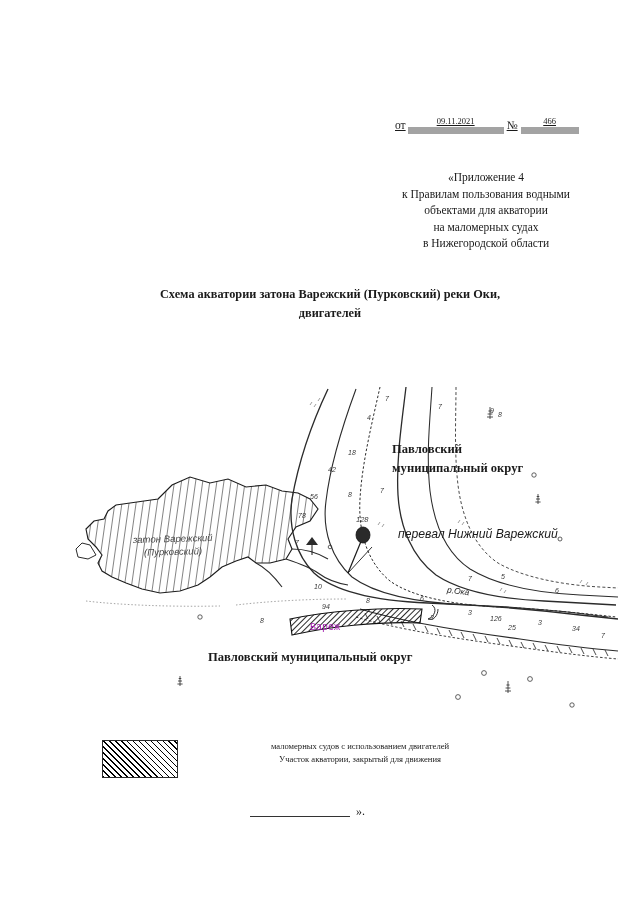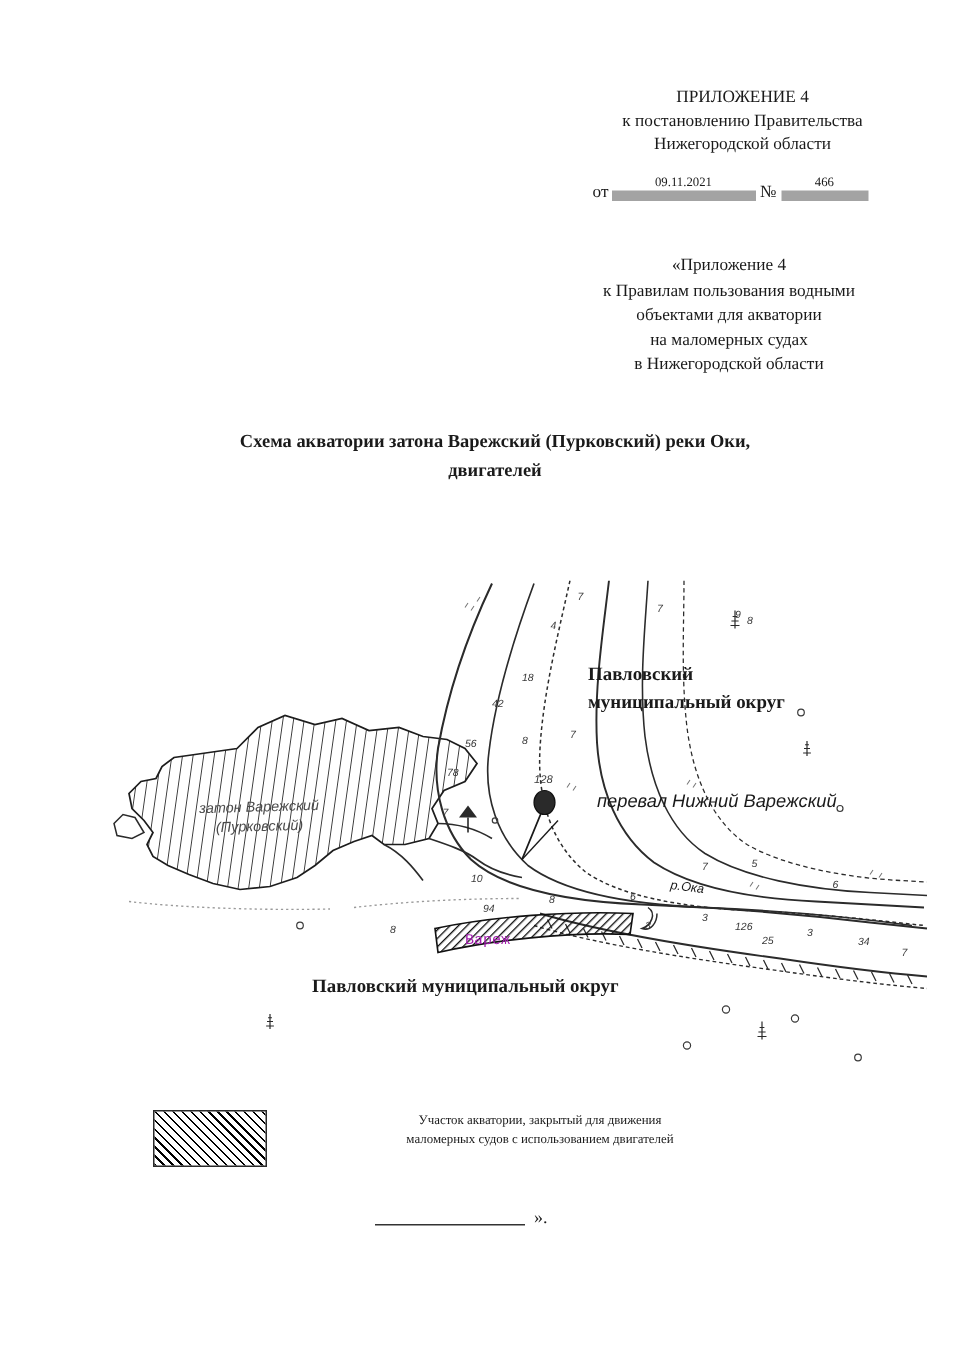--- a/index.html
+++ b/index.html
@@ -36,22 +36,23 @@
   }
   .hdr1 .line { white-space: nowrap; }
 
   .dateline {
     position: absolute;
     left: 395px;
     top: 116px;
     width: 215px;
     font-size: 11.5px;
     display: flex;
-    align-items: flex-end;
+    align-items: center;
     white-space: nowrap;
+    text-decoration: underline;
   }
   .dateline .lbl { padding-right: 2px; }
   .dateline .fill {
     border-bottom: 7px solid #a3a3a3;
     text-align: center;
     font-size: 8.5px;
     padding-bottom: 1px;
   }
   .dateline .fill.f1 { width: 96px; }
   .dateline .fill.f2 { width: 58px; }
@@ -193,25 +194,20 @@
     font-size: 12px;
     padding-left: 6px;
     line-height: 11px;
   }
 </style>
 </head>
 <body>
 
 <div class="page">
 
-  <div class="hdr1">
-    <div class="line">ПРИЛОЖЕНИЕ 4</div>
-    <div class="line">к постановлению Правительства</div>
-    <div class="line">Нижегородской области</div>
-  </div>
 
   <div class="dateline">
     <span class="lbl">от</span>
     <span class="fill f1">09.11.2021</span>
     <span class="nosign">№</span>
     <span class="fill f2">466</span>
   </div>
 
   <div class="hdr2">
     <div>«Приложение 4</div>
@@ -399,22 +395,22 @@
   </div>
 
   <div class="maplabel lbl-varezh">Вареж</div>
 
   <div class="maplabel lbl-reka">р.Ока</div>
 
   <div class="maplabel lbl-pavlovsky-bot">Павловский муниципальный округ</div>
 
   <div class="legend-swatch"></div>
   <div class="legend-text">
+    <div>маломерных судов с использованием двигателей</div>
     <div>Участок акватории, закрытый для движения</div>
-    <div>маломерных судов с использованием двигателей</div>
   </div>
 
   <div class="footer">
     <div class="rule"></div>
     <div class="close">».</div>
   </div>
 
 </div>
 
 </body></html>

